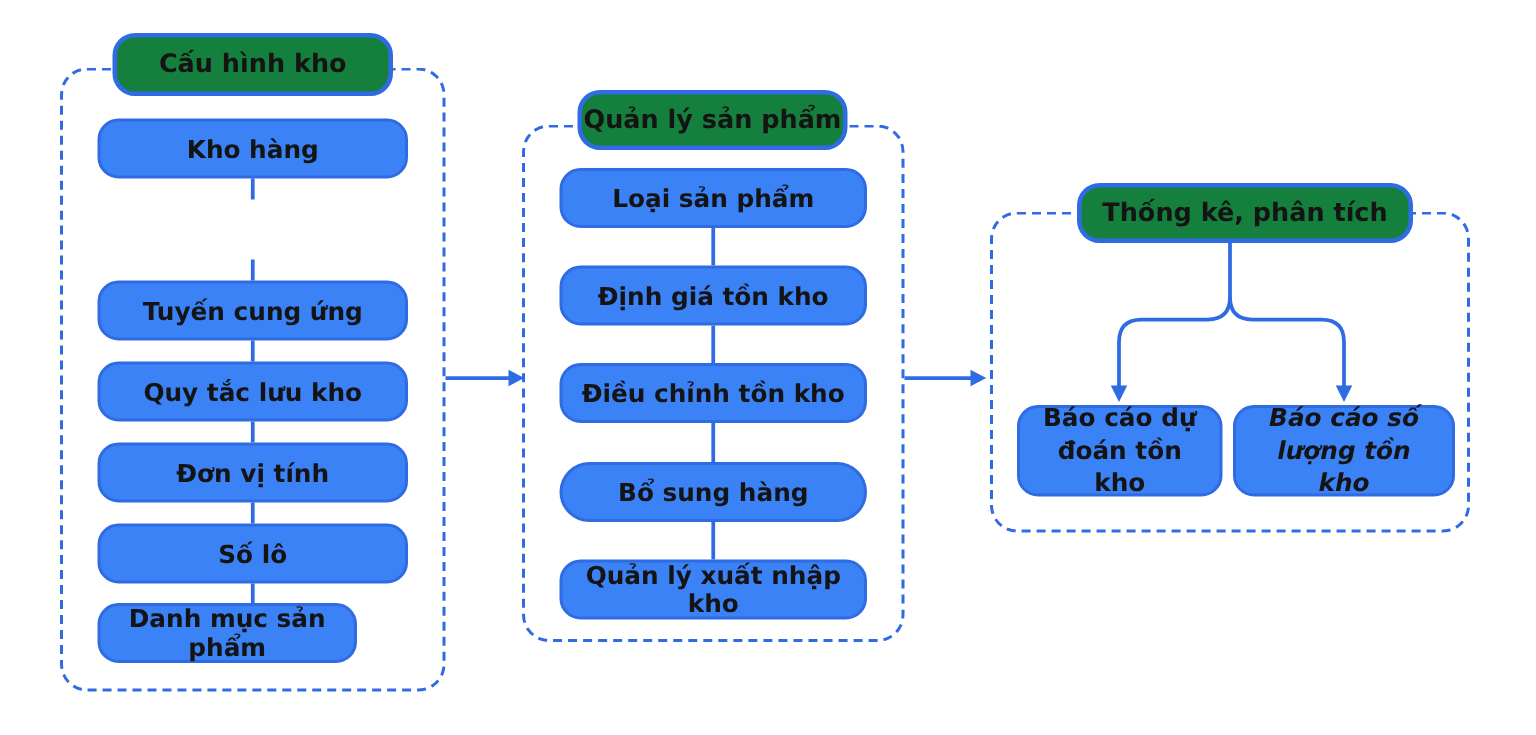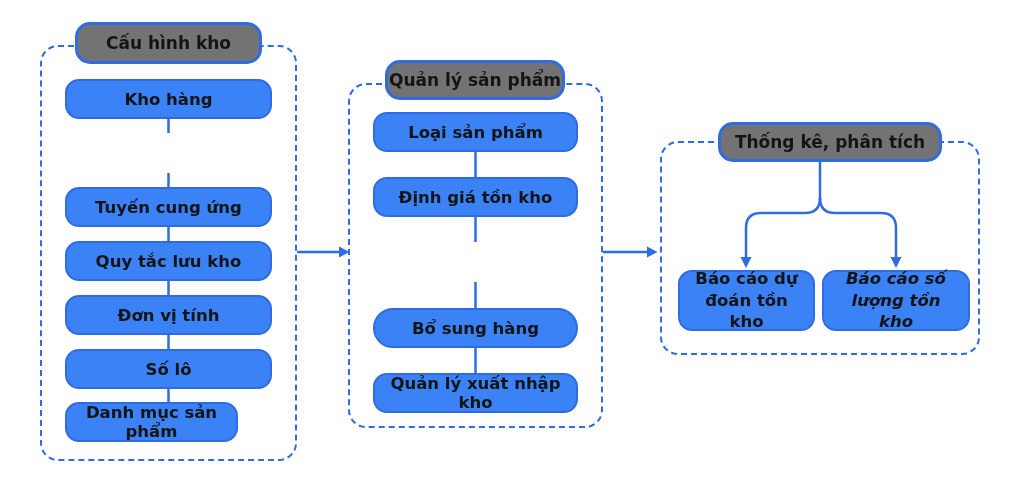--- a/index.html
+++ b/index.html
@@ -25,21 +25,21 @@
   .dashed-container{
     position:absolute;
     border:2px dashed var(--blue);
     border-radius:18px;
     background:transparent;
     z-index:0;
     box-sizing:border-box;
   }
   .title-box{
     position:absolute;
-    background:#737373;
+    background:#15803d;
     border:3px solid var(--blue);
     border-radius:15px;
     display:flex;
     align-items:center;
     justify-content:center;
     font-weight:700;
     font-size:17px;
     color:var(--text);
     z-index:3;
     box-sizing:border-box;
@@ -119,20 +119,21 @@
   <div class="item-box" style="left:65px;top:349px;width:207px;height:40px;">Số lô</div>
   <div class="item-box" style="left:65px;top:295px;width:207px;height:40px;">Đơn vị tính</div>
   <div class="item-box" style="left:65px;top:402px;width:173px;height:40px;">Danh mục sản phẩm</div>
 
   <div class="dashed-container" style="left:348px;top:83px;width:255px;height:345px;"></div>
 
   <div class="title-box" style="left:385px;top:60px;width:180px;height:40px;">Quản lý sản phẩm</div>
 
   <div class="item-box" style="left:373px;top:112px;width:205px;height:40px;">Loại sản phẩm</div>
   <div class="item-box" style="left:373px;top:177px;width:205px;height:40px;">Định giá tồn kho</div>
+  <div class="item-box" style="left:373px;top:242px;width:205px;height:40px;">Điều chỉnh tồn kho</div>
   <div class="item-box" style="left:373px;top:308px;width:205px;height:40px;border-radius:20px;">Bổ sung hàng</div>
   <div class="item-box" style="left:373px;top:373px;width:205px;height:40px;">Quản lý xuất nhập kho</div>
 
   <div class="dashed-container" style="left:660px;top:141px;width:320px;height:214px;"></div>
 
   <div class="title-box" style="left:718px;top:122px;width:224px;height:40px;">Thống kê, phân tích</div>
 
   <div class="item-box leaf-box leaf-a" style="left:678px;top:270px;width:137px;height:61px;">Báo cáo dự đoán tồn kho</div>
   <div class="item-box leaf-box leaf-b" style="left:822px;top:270px;width:148px;height:61px;">Báo cáo số lượng tồn kho</div>
 

